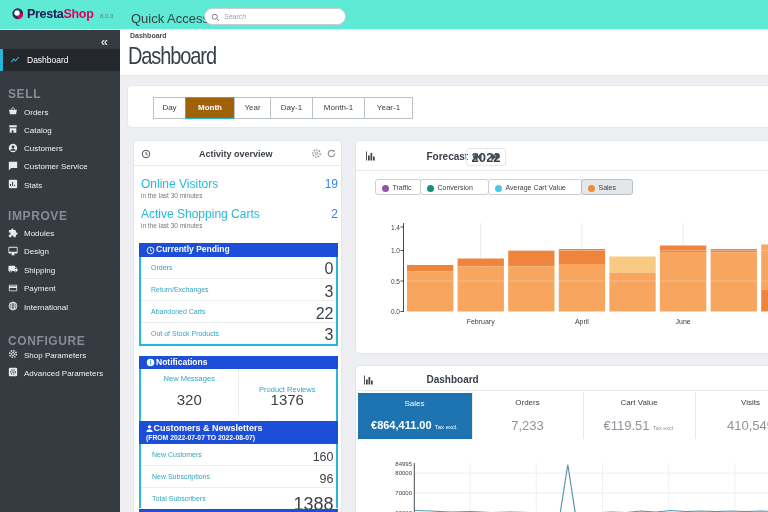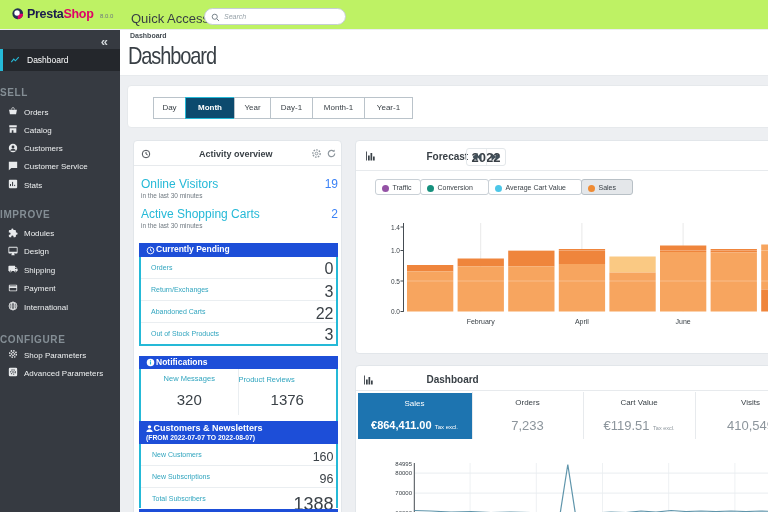--- a/index.html
+++ b/index.html
@@ -1,44 +1,44 @@
 <!DOCTYPE html>
 <html><head>
 <meta charset="utf-8">
 <style>
   * { margin:0; padding:0; box-sizing:border-box; }
   html,body { width:768px; height:512px; overflow:hidden; font-family:"Liberation Sans", sans-serif; background:#edeff2; position:relative; }
   
-  #header { position:absolute; left:0; top:0; width:768px; height:30px; background:#bef264; border-bottom:1px solid #ebedf0; z-index:10; }
+  #header { position:absolute; left:0; top:0; width:768px; height:30px; background:#5eead4; border-bottom:1px solid #ebedf0; z-index:10; }
   #logo { position:absolute; left:11.5px; top:8.2px; width:11.5px; height:11.5px; }
   #logotxt { position:absolute; left:27px; top:7px; font-size:12.5px; font-weight:bold; letter-spacing:-0.3px; color:#1b1b4d; }
   #logotxt .pink { color:#df0067; }
   #ver { position:absolute; left:100px; top:13px; font-size:6px; color:#6d767e; }
   #qa { position:absolute; left:131px; top:11px; font-size:13px; color:#383f45; }
   #qa .caret { display:inline-block; width:0; height:0; border-left:2.5px solid transparent; border-right:2.5px solid transparent; border-top:3.5px solid #383f45; margin-left:4px; vertical-align:middle; }
   #search { position:absolute; left:204px; top:7.5px; width:142px; height:17px; border:1px solid #c5ced5; border-radius:8.5px; background:#fff; }
   #search .stxt { position:absolute; left:19px; top:4.5px; font-size:7px; font-style:italic; color:#98a3aa; }
   
   #sidebar { position:absolute; left:0; top:30px; width:120px; height:482px; background:#363a41; z-index:9; }
   #collapse { position:absolute; right:12px; top:4px; color:#d2d7da; font-size:13px; font-weight:bold; }
   .mitem { position:absolute; left:0; width:120px; height:19px; color:#eef0f1; font-size:8px; }
   .mitem .ic { position:absolute; left:7.5px; top:4px; width:10px; height:10px; }
   .mitem .lab { position:absolute; left:24px; top:5.5px; white-space:nowrap; }
-  .msec { position:absolute; left:0; color:#848e95; font-size:10px; font-weight:bold; letter-spacing:0.6px; }
+  .msec { position:absolute; left:8px; color:#848e95; font-size:12px; font-weight:bold; letter-spacing:0.6px; }
   #active-item { position:absolute; left:0; top:19px; width:120px; height:22px; background:#24272c; border-left:3px solid #25b9d7; }
   #active-item .ic { position:absolute; left:7px; top:5.5px; width:10px; height:10px; }
   #active-item .lab { position:absolute; left:24px; top:6px; font-size:8.5px; color:#fff; }
   
   #toolbar { position:absolute; left:120px; top:30px; width:648px; height:46px; background:#fff; border-bottom:1px solid #e7eaed; }
   #crumb { position:absolute; left:10px; top:2px; font-size:7px; font-weight:bold; color:#454d54; }
   #title { position:absolute; left:8px; top:11.5px; font-size:20px; letter-spacing:-1.1px; color:#383f45; transform:scaleY(1.22); transform-origin:0 0; }
   
   #togglebar { position:absolute; left:127px; top:85px; width:660px; height:43px; background:#fff; border:1px solid #e6e9ec; border-radius:4px; }
   .tbtn { position:absolute; top:11px; height:22px; border:1px solid #bac3ca; background:#fff; color:#383f45; font-size:8px; text-align:center; line-height:20px; }
-  .tbtn.on { background:#0c4a6e; border-color:#25b9d7; color:#fff; font-weight:bold; }
+  .tbtn.on { background:#a16207; border-color:#25b9d7; color:#fff; font-weight:bold; }
   
   .card { position:absolute; background:#fff; border:1px solid #e2e6ea; border-radius:4px; }
   .chead { position:absolute; left:0; top:0; right:0; border-bottom:1px solid #e7eaed; }
   .ctitle { font-weight:bold; font-size:10px; color:#383f45; position:absolute;margin-left:46px; }
   
   .cyan { color:#25b9d7; }
   .banner { position:absolute; left:5px; width:199px; background:#1d4ed8; color:#fff; }
   .sect { position:absolute; left:5px; width:199px; border-left:2px solid #25b9d7; border-right:2px solid #25b9d7; border-bottom:2px solid #25b9d7; background:#fff; }
   .srow { position:relative; height:21.8px; }
   .srow + .srow { border-top:1px solid #eaeef1; }
@@ -243,21 +243,21 @@
         <path d="M10.5 10h3v7h-3zM10.5 6h3v2.8h-3z" fill="#25b9d7"></path>
       </svg>
     <span style="margin-left:17px;">Notifications</span>
   </div>
   <div class="sect" style="top:228px; height:63px;">
     <div style="position:absolute; left:0; top:0; width:97.5px; height:45.5px; border-right:1px solid #eaeef1;">
       <div style="position:absolute; width:100%; top:5px; text-align:center; font-size:7.5px; color:#31a5bf;">New Messages</div>
       <div style="position:absolute; width:100%; top:22px; text-align:center; font-size:15px; color:#3b4248;">320</div>
     </div>
     <div style="position:absolute; left:97.5px; top:0; width:97.5px; height:45.5px;">
-      <div style="position:absolute; width:100%; top:6px; text-align:left; font-size:7.5px; color:#31a5bf;">Product Reviews</div>
+      <div style="position:absolute; width:100%; top:16px; text-align:center; font-size:7.5px; color:#31a5bf;">Product Reviews</div>
       <div style="position:absolute; width:100%; top:22px; text-align:center; font-size:15px; color:#3b4248;">1376</div>
     </div>
   </div>
 
   <div class="banner" style="top:279.7px; height:29px;text-align:center;">
     <svg style="position:absolute;left:6px;top:3.5px" width="9" height="9" viewBox="0 0 24 24" fill="#fff">
         <circle cx="12" cy="7.5" r="4.5"></circle>
         <path d="M3.5 21c.8-4.7 4.3-7 8.5-7s7.7 2.3 8.5 7z"></path>
       </svg>
     <div style="position:absolute; left:14.5px; top:2.5px; font-size:9px; font-weight:bold;">Customers &amp; Newsletters</div>

